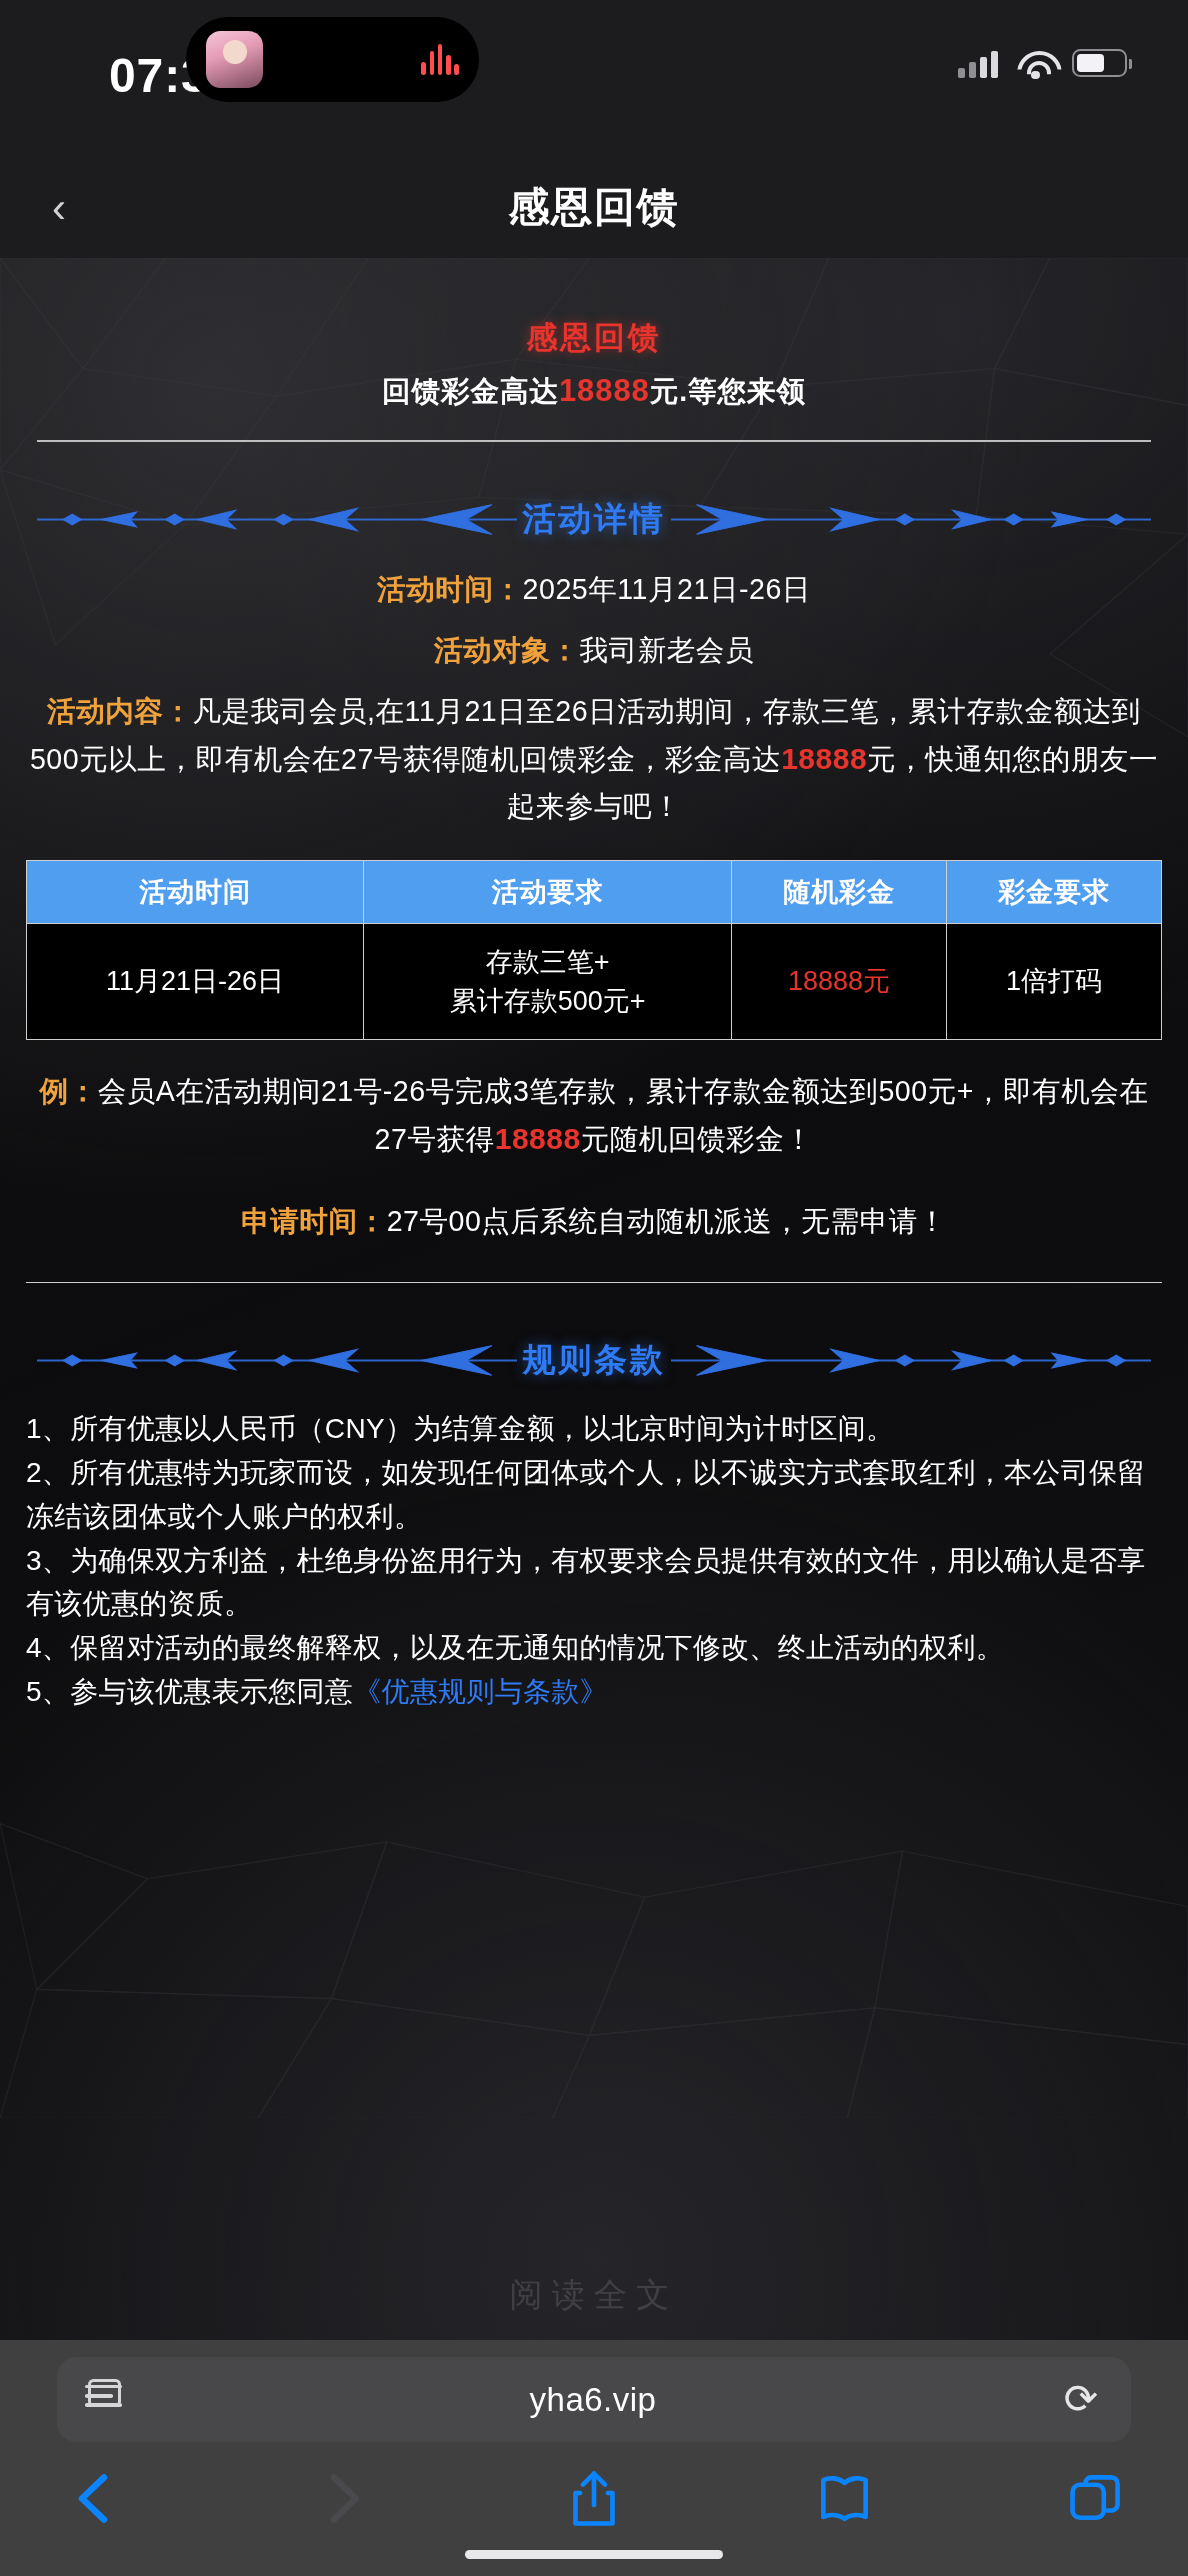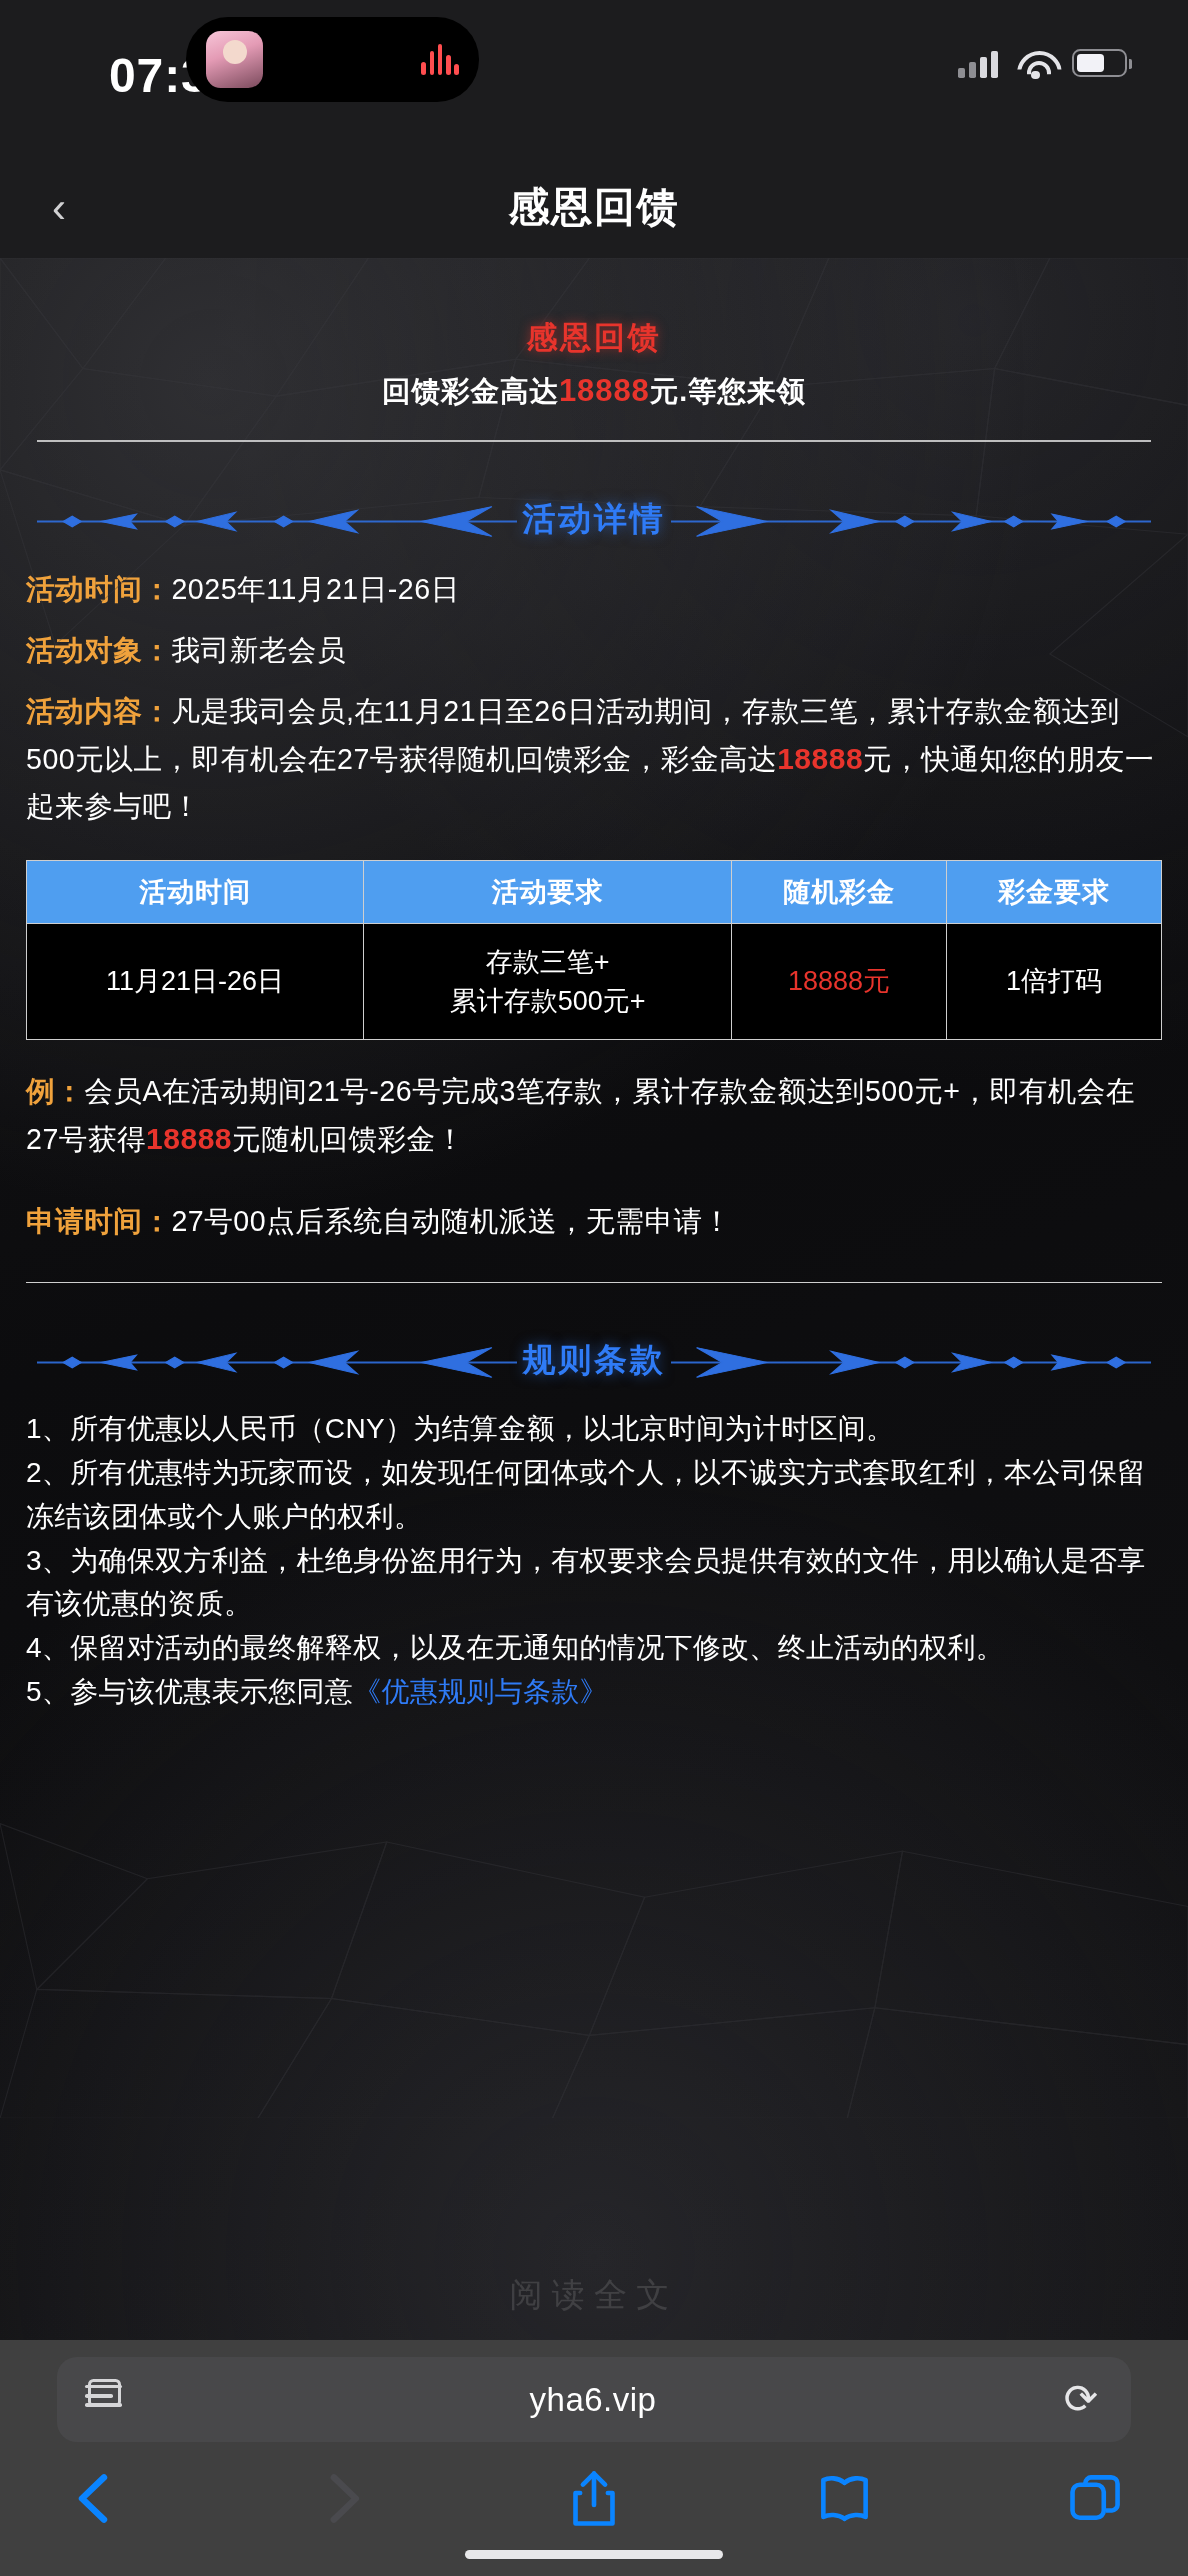--- a/index.html
+++ b/index.html
@@ -192,21 +192,21 @@
   .hr {
     height: 1.8px;
     background: #d9d9d9;
     margin: 7.4px 37px 0;
     opacity: .85;
   }
 
   
   .sec-head {
     display: flex;
-    align-items: flex-end;
+    align-items: center;
     justify-content: center;
     gap: 5px;
     padding: 55px 37px 24px;
   }
   .orn { flex: 1 1 auto; height: 41px; position: relative; }
   .orn svg { width: 100%; height: 100%; display: block; }
   .sec-head-text {
     color: #2f7bf6;
     font-size: 33px;
     font-weight: 700;
@@ -216,20 +216,21 @@
   }
 
   .body-pad { padding: 0 26px; }
 
   .line {
     color: #ffffff;
     font-size: 28.6px;
     line-height: 1.62;
     margin-bottom: 14.7px;
     letter-spacing: 0.5px;
+    text-align: center;
   }
   .line .lbl { color: #f0a23c; font-weight: 700; }
   .line .red-b { color: #e8342c; font-weight: 700; font-size: 30px; }
 
   
   table.act {
     width: calc(100% - 52px);
     margin: 31px 26px 28px;
     border-collapse: collapse;
     background: #000;

